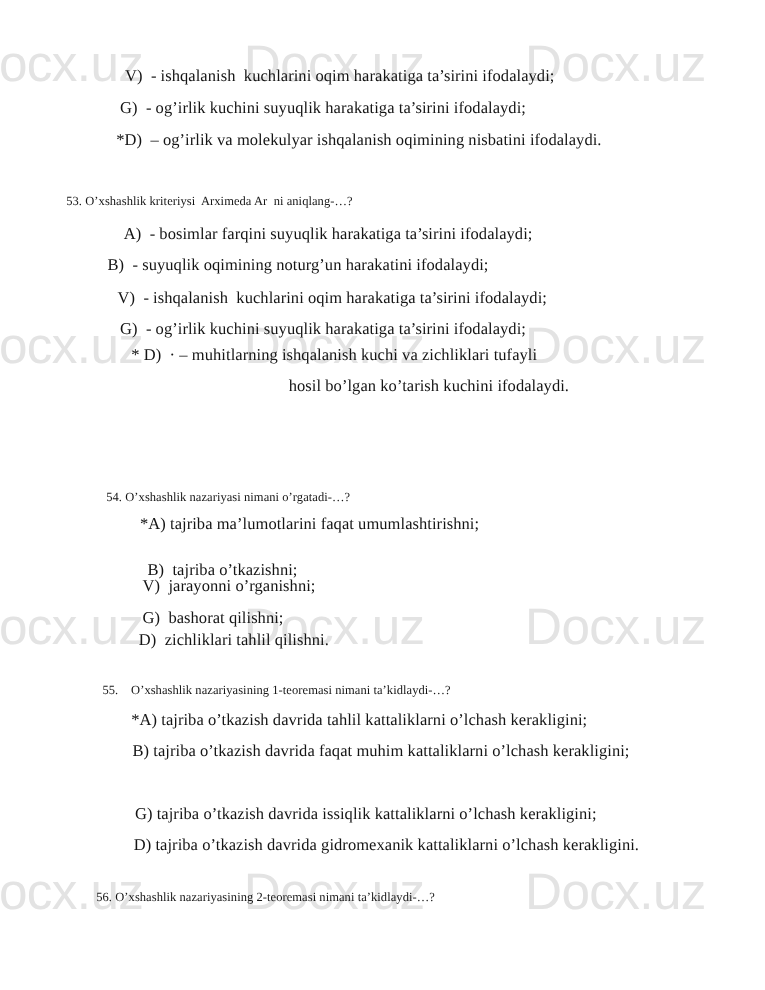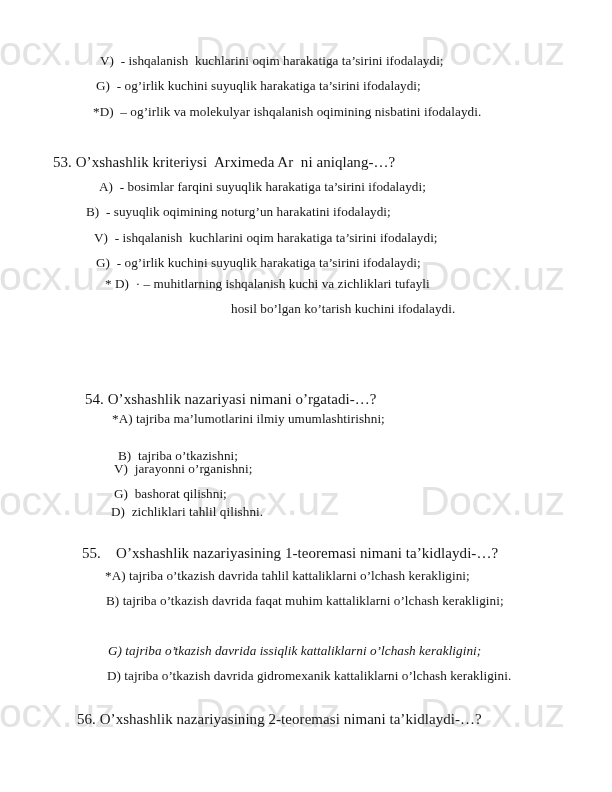--- a/index.html
+++ b/index.html
@@ -39,21 +39,21 @@
     inset: 0;
     z-index: 1;
   }
   .line {
     position: absolute;
     white-space: pre;
     font-size: 13.2px;
     line-height: 16px;
     letter-spacing: 0.05px;
   }
-  .q-line { font-size: 15px; }
+  .q-line { font-size: 10px; }
   .opt-line { font-size: 13.2px; }
 </style>
 </head>
 <body>
 
 <div class="page">
 
   <div class="watermark-layer">
       <div class="watermark" style="left: -30px; top: 28px;">Docx.uz</div>
       <div class="watermark" style="left: 195px; top: 28px;">Docx.uz</div>
@@ -74,26 +74,26 @@
       <div class="line opt-line" style="left: 96px; top: 78px;">G)  - og’irlik kuchini suyuqlik harakatiga ta’sirini ifodalaydi;</div>
       <div class="line opt-line" style="left: 93px; top: 104px;">*D)  – og’irlik va molekulyar ishqalanish oqimining nisbatini ifodalaydi.</div>
       <div class="line q-line" style="left: 53px; top: 154px;">53. O’xshashlik kriteriysi  Arximeda Ar  ni aniqlang-…?</div>
       <div class="line opt-line" style="left: 86px; top: 204px;">B)  - suyuqlik oqimining noturg’un harakatini ifodalaydi;</div>
       <div class="line opt-line" style="left: 99px; top: 179px;">A)  - bosimlar farqini suyuqlik harakatiga ta’sirini ifodalaydi;</div>
       <div class="line opt-line" style="left: 94px; top: 230px;">V)  - ishqalanish  kuchlarini oqim harakatiga ta’sirini ifodalaydi;</div>
       <div class="line opt-line" style="left: 96px; top: 255px;">G)  - og’irlik kuchini suyuqlik harakatiga ta’sirini ifodalaydi;</div>
       <div class="line opt-line" style="left: 92px; top: 276px; padding-left: 13px;">* D)  · – muhitlarning ishqalanish kuchi va zichliklari tufayli</div>
       <div class="line opt-line" style="left: 231px; top: 301px;">hosil bo’lgan ko’tarish kuchini ifodalaydi.</div>
       <div class="line q-line" style="left: 85px; top: 391px;">54. O’xshashlik nazariyasi nimani o’rgatadi-…?</div>
-      <div class="line opt-line" style="left: 112px; top: 411px;">*A) tajriba ma’lumotlarini ilmiy umumlashtirishni;</div>
+      <div class="line opt-line" style="left: 112px; top: 411px;">*A) tajriba ma’lumotlarini faqat umumlashtirishni;</div>
       <div class="line opt-line" style="left: 118px; top: 448px;">B)  tajriba o’tkazishni;</div>
       <div class="line opt-line" style="left: 114px; top: 461px;">V)  jarayonni o’rganishni;</div>
       <div class="line opt-line" style="left: 114px; top: 486px; text-align: right;">G)  bashorat qilishni;</div>
       <div class="line opt-line" style="left: 111px; top: 504px;">D)  zichliklari tahlil qilishni.</div>
       <div class="line q-line" style="left: 82px; top: 545px; text-align: right;">55.    O’xshashlik nazariyasining 1-teoremasi nimani ta’kidlaydi-…?</div>
       <div class="line opt-line" style="left: 105px; top: 568px;">*A) tajriba o’tkazish davrida tahlil kattaliklarni o’lchash kerakligini;</div>
       <div class="line opt-line" style="left: 106px; top: 593px;">B) tajriba o’tkazish davrida faqat muhim kattaliklarni o’lchash kerakligini;</div>
-      <div class="line opt-line" style="left: 108px; top: 643px; font-style: italic;">G) tajriba o’tkazish davrida issiqlik kattaliklarni o’lchash kerakligini;</div>
+      <div class="line opt-line" style="left: 108px; top: 643px;">G) tajriba o’tkazish davrida issiqlik kattaliklarni o’lchash kerakligini;</div>
       <div class="line opt-line" style="left: 107px; top: 668px;">D) tajriba o’tkazish davrida gidromexanik kattaliklarni o’lchash kerakligini.</div>
       <div class="line q-line" style="left: 77px; top: 711px;">56. O’xshashlik nazariyasining 2-teoremasi nimani ta’kidlaydi-…?</div>
     </div>
 
 </div>
 
 </body></html>

